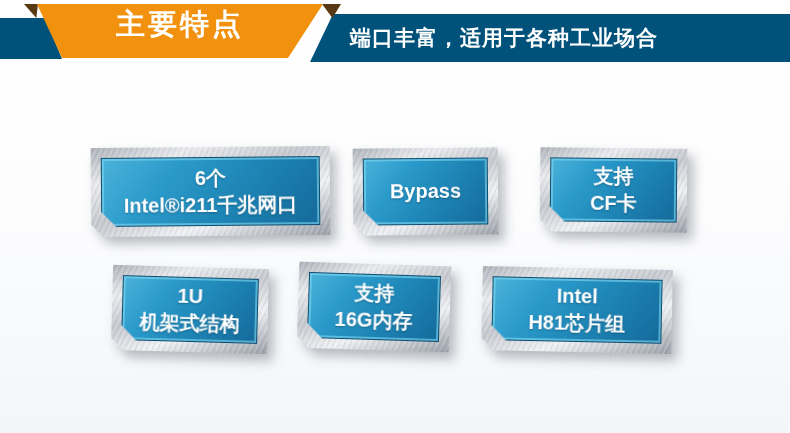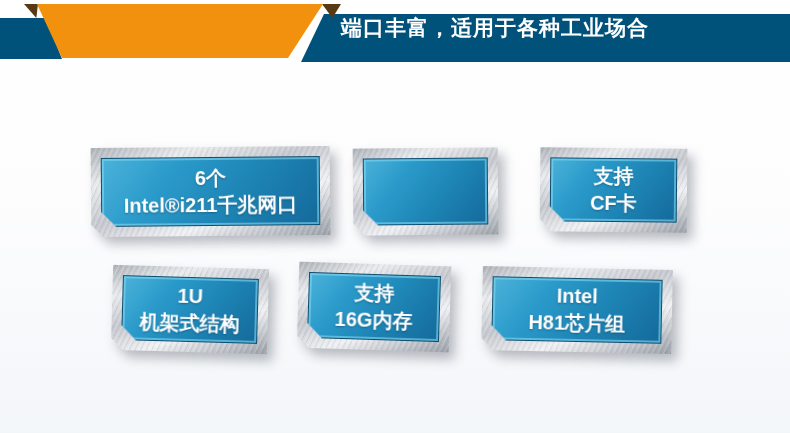--- a/index.html
+++ b/index.html
@@ -14,24 +14,24 @@
     background:linear-gradient(180deg,#ffffff 0%,#fdfdfe 45%,#f3f6f9 100%);
   }
 
   
   .blue-strip-left{
     position:absolute;left:0;top:18px;width:62px;height:41px;
     background:#00527b;
     clip-path:polygon(0 0,46px 0,100% 100%,0 100%);
   }
   .blue-bar{
-    position:absolute;left:301px;right:0;top:14px;height:48px;
+    position:absolute;left:310px;right:0;top:14px;height:48px;
     background:#00527b;
     clip-path:polygon(23px 0,100% 0,100% 100%,0 100%);
-    display:flex;
+    display:flex;align-items:center;
     padding-left:40px;box-sizing:border-box;
   }
   .banner-text{
     color:#ffffff;font-size:21px;font-weight:bold;letter-spacing:1px;
     white-space:nowrap;
   }
   .fold{position:absolute;background:#573a13;}
   .fold-left{left:24px;top:4px;width:14px;height:14px;clip-path:polygon(0 0,100% 0,88% 100%);}
   .fold-right{left:322px;top:4px;width:19px;height:14px;clip-path:polygon(0 0,100% 0,55% 100%);}
   .orange-ribbon{
@@ -87,37 +87,39 @@
 <div class="stage">
 
   <header>
     <div class="blue-strip-left"></div>
     <div class="blue-bar">
       <span class="banner-text">端口丰富，适用于各种工业场合</span>
     </div>
     <div class="fold fold-left"></div>
     <div class="fold fold-right"></div>
     <div class="orange-ribbon">
+      <div class="title-cn">主要特点</div>
     </div>
   </header>
 
   <main>
 
     <div class="card" style="left:91px;top:147px;width:239px;height:89px;--rot:-0.5deg;">
       <div class="plaque">
         <div class="panel">
           <span>6个</span>
           <span>Intel®i211千兆网口</span>
         </div>
       </div>
     </div>
 
     <div class="card" style="left:353px;top:148px;width:145px;height:87px;--rot:-0.5deg;">
       <div class="plaque">
         <div class="panel">
+          <span>Bypass</span>
         </div>
       </div>
     </div>
 
     <div class="card" style="left:540px;top:148px;width:147px;height:84px;--rot:0.6deg;">
       <div class="plaque">
         <div class="panel">
           <span>支持</span>
           <span>CF卡</span>
         </div>

